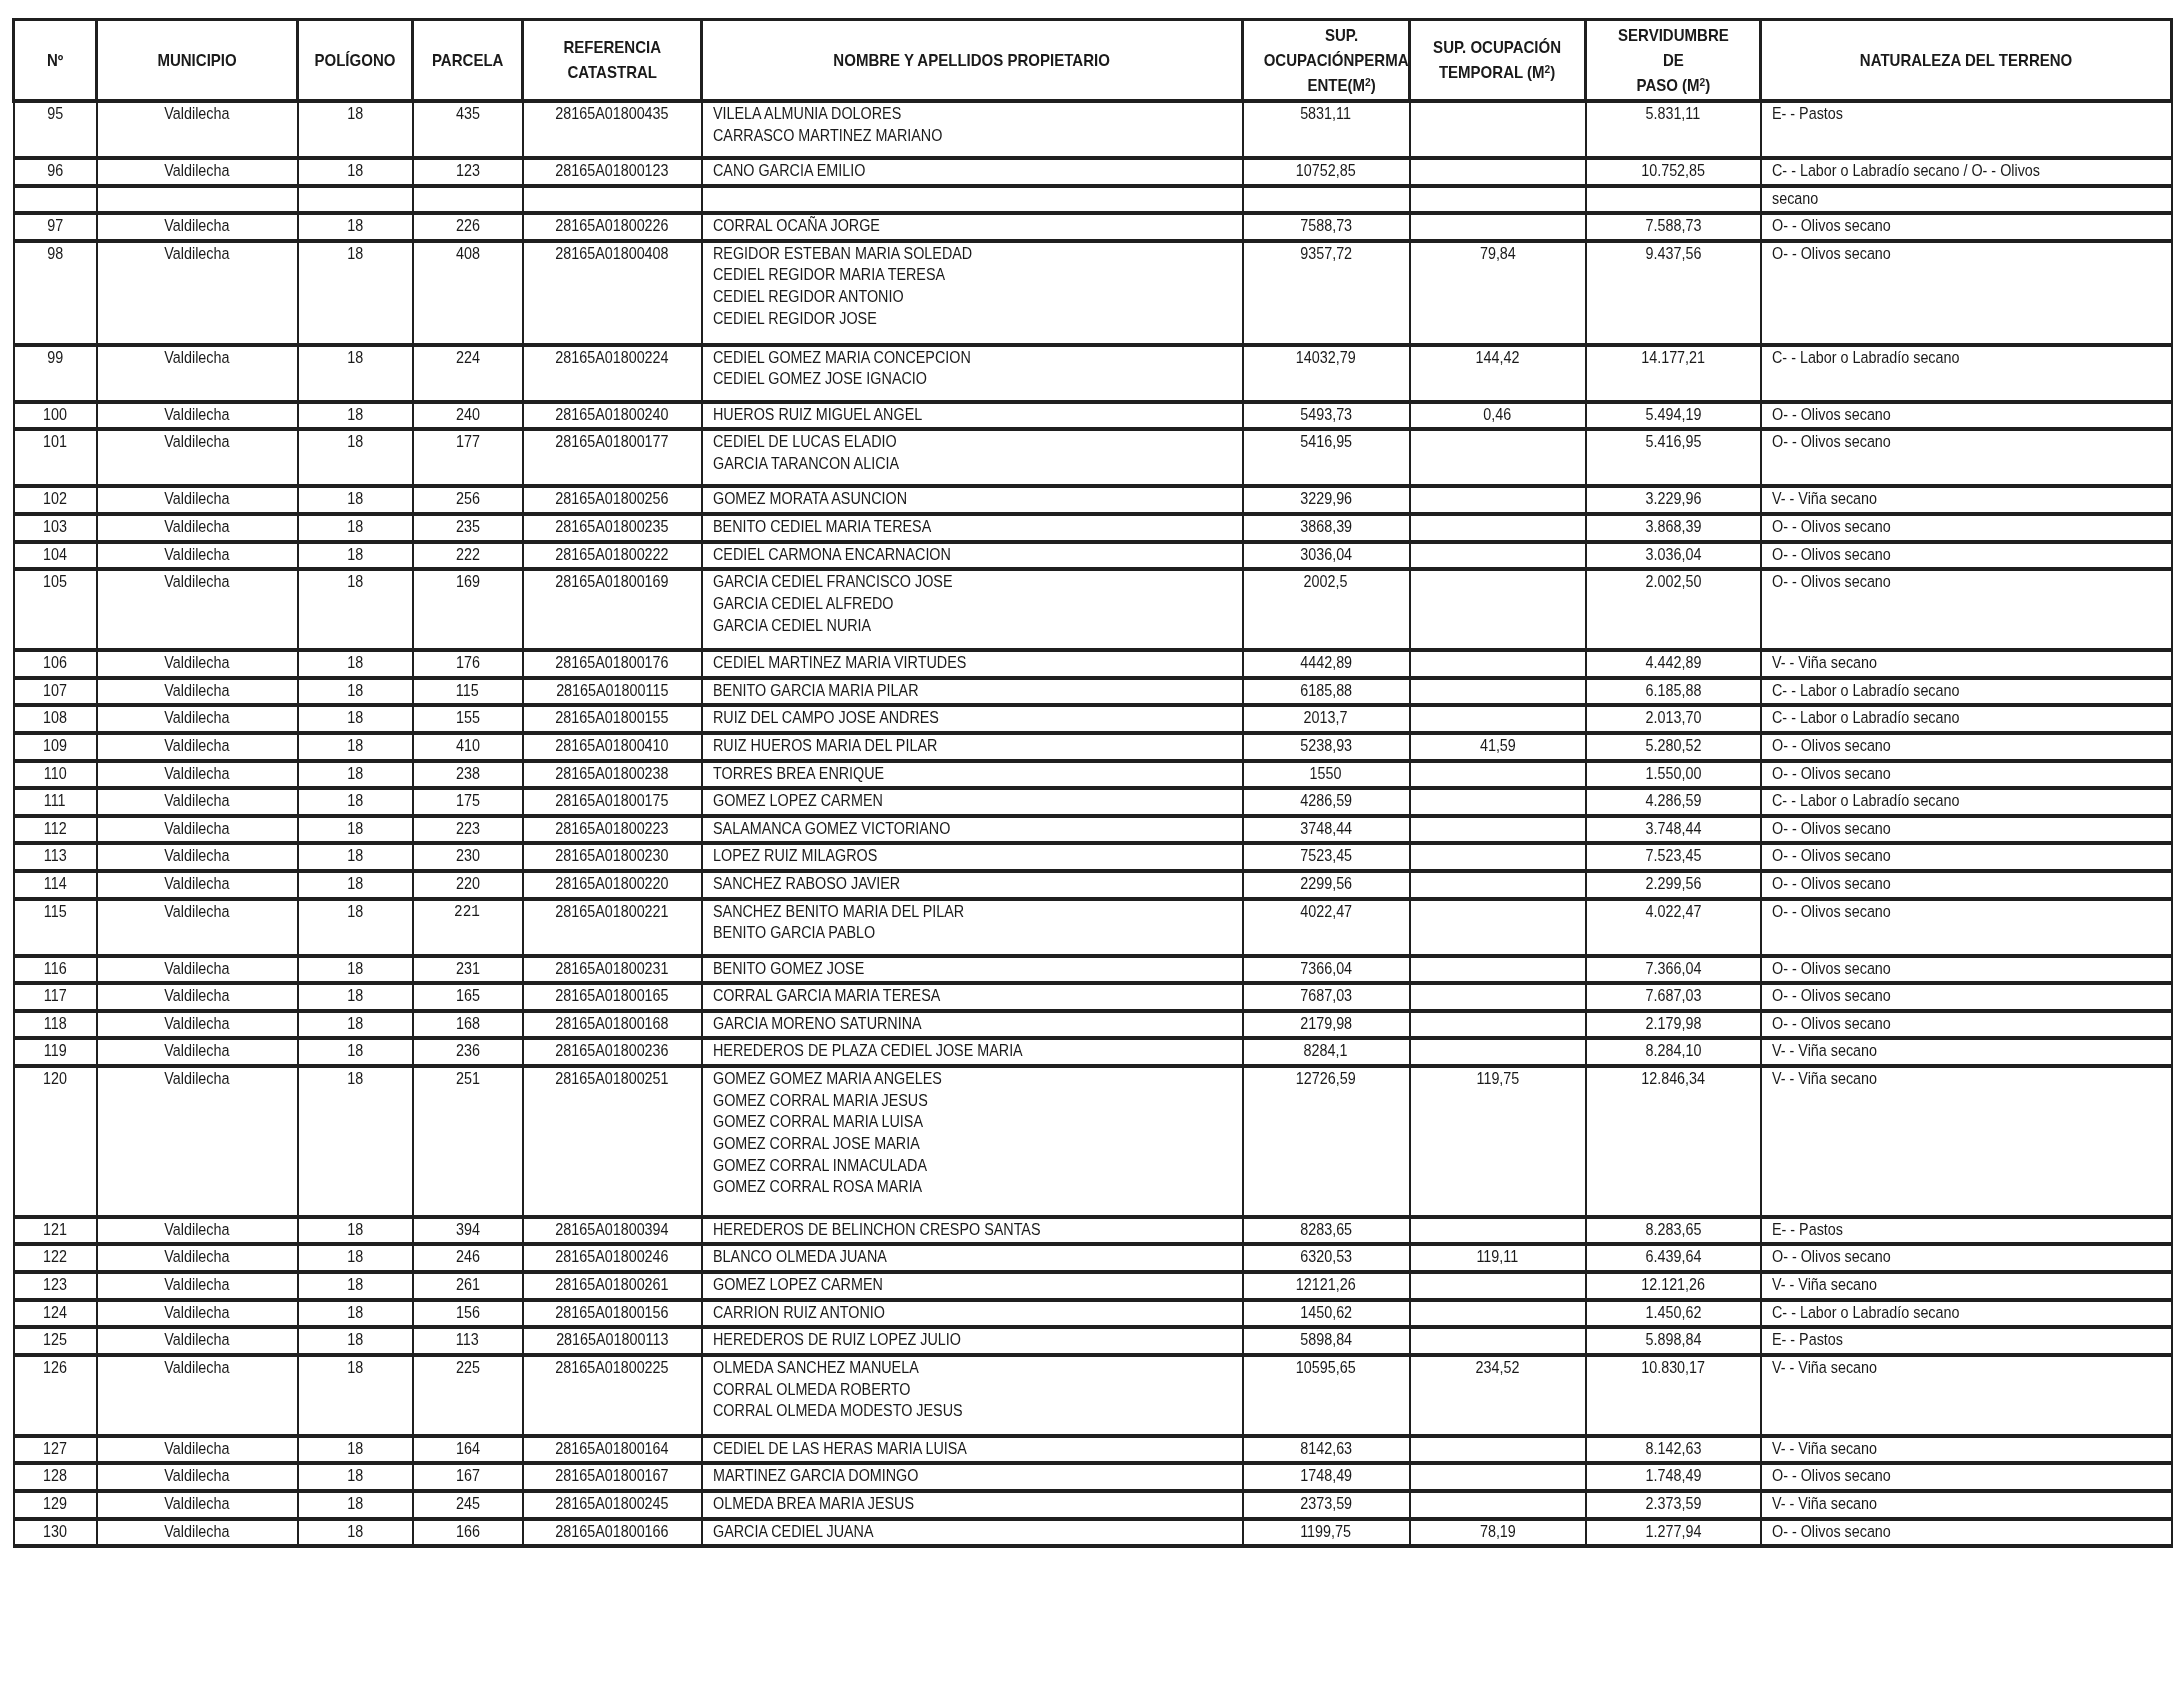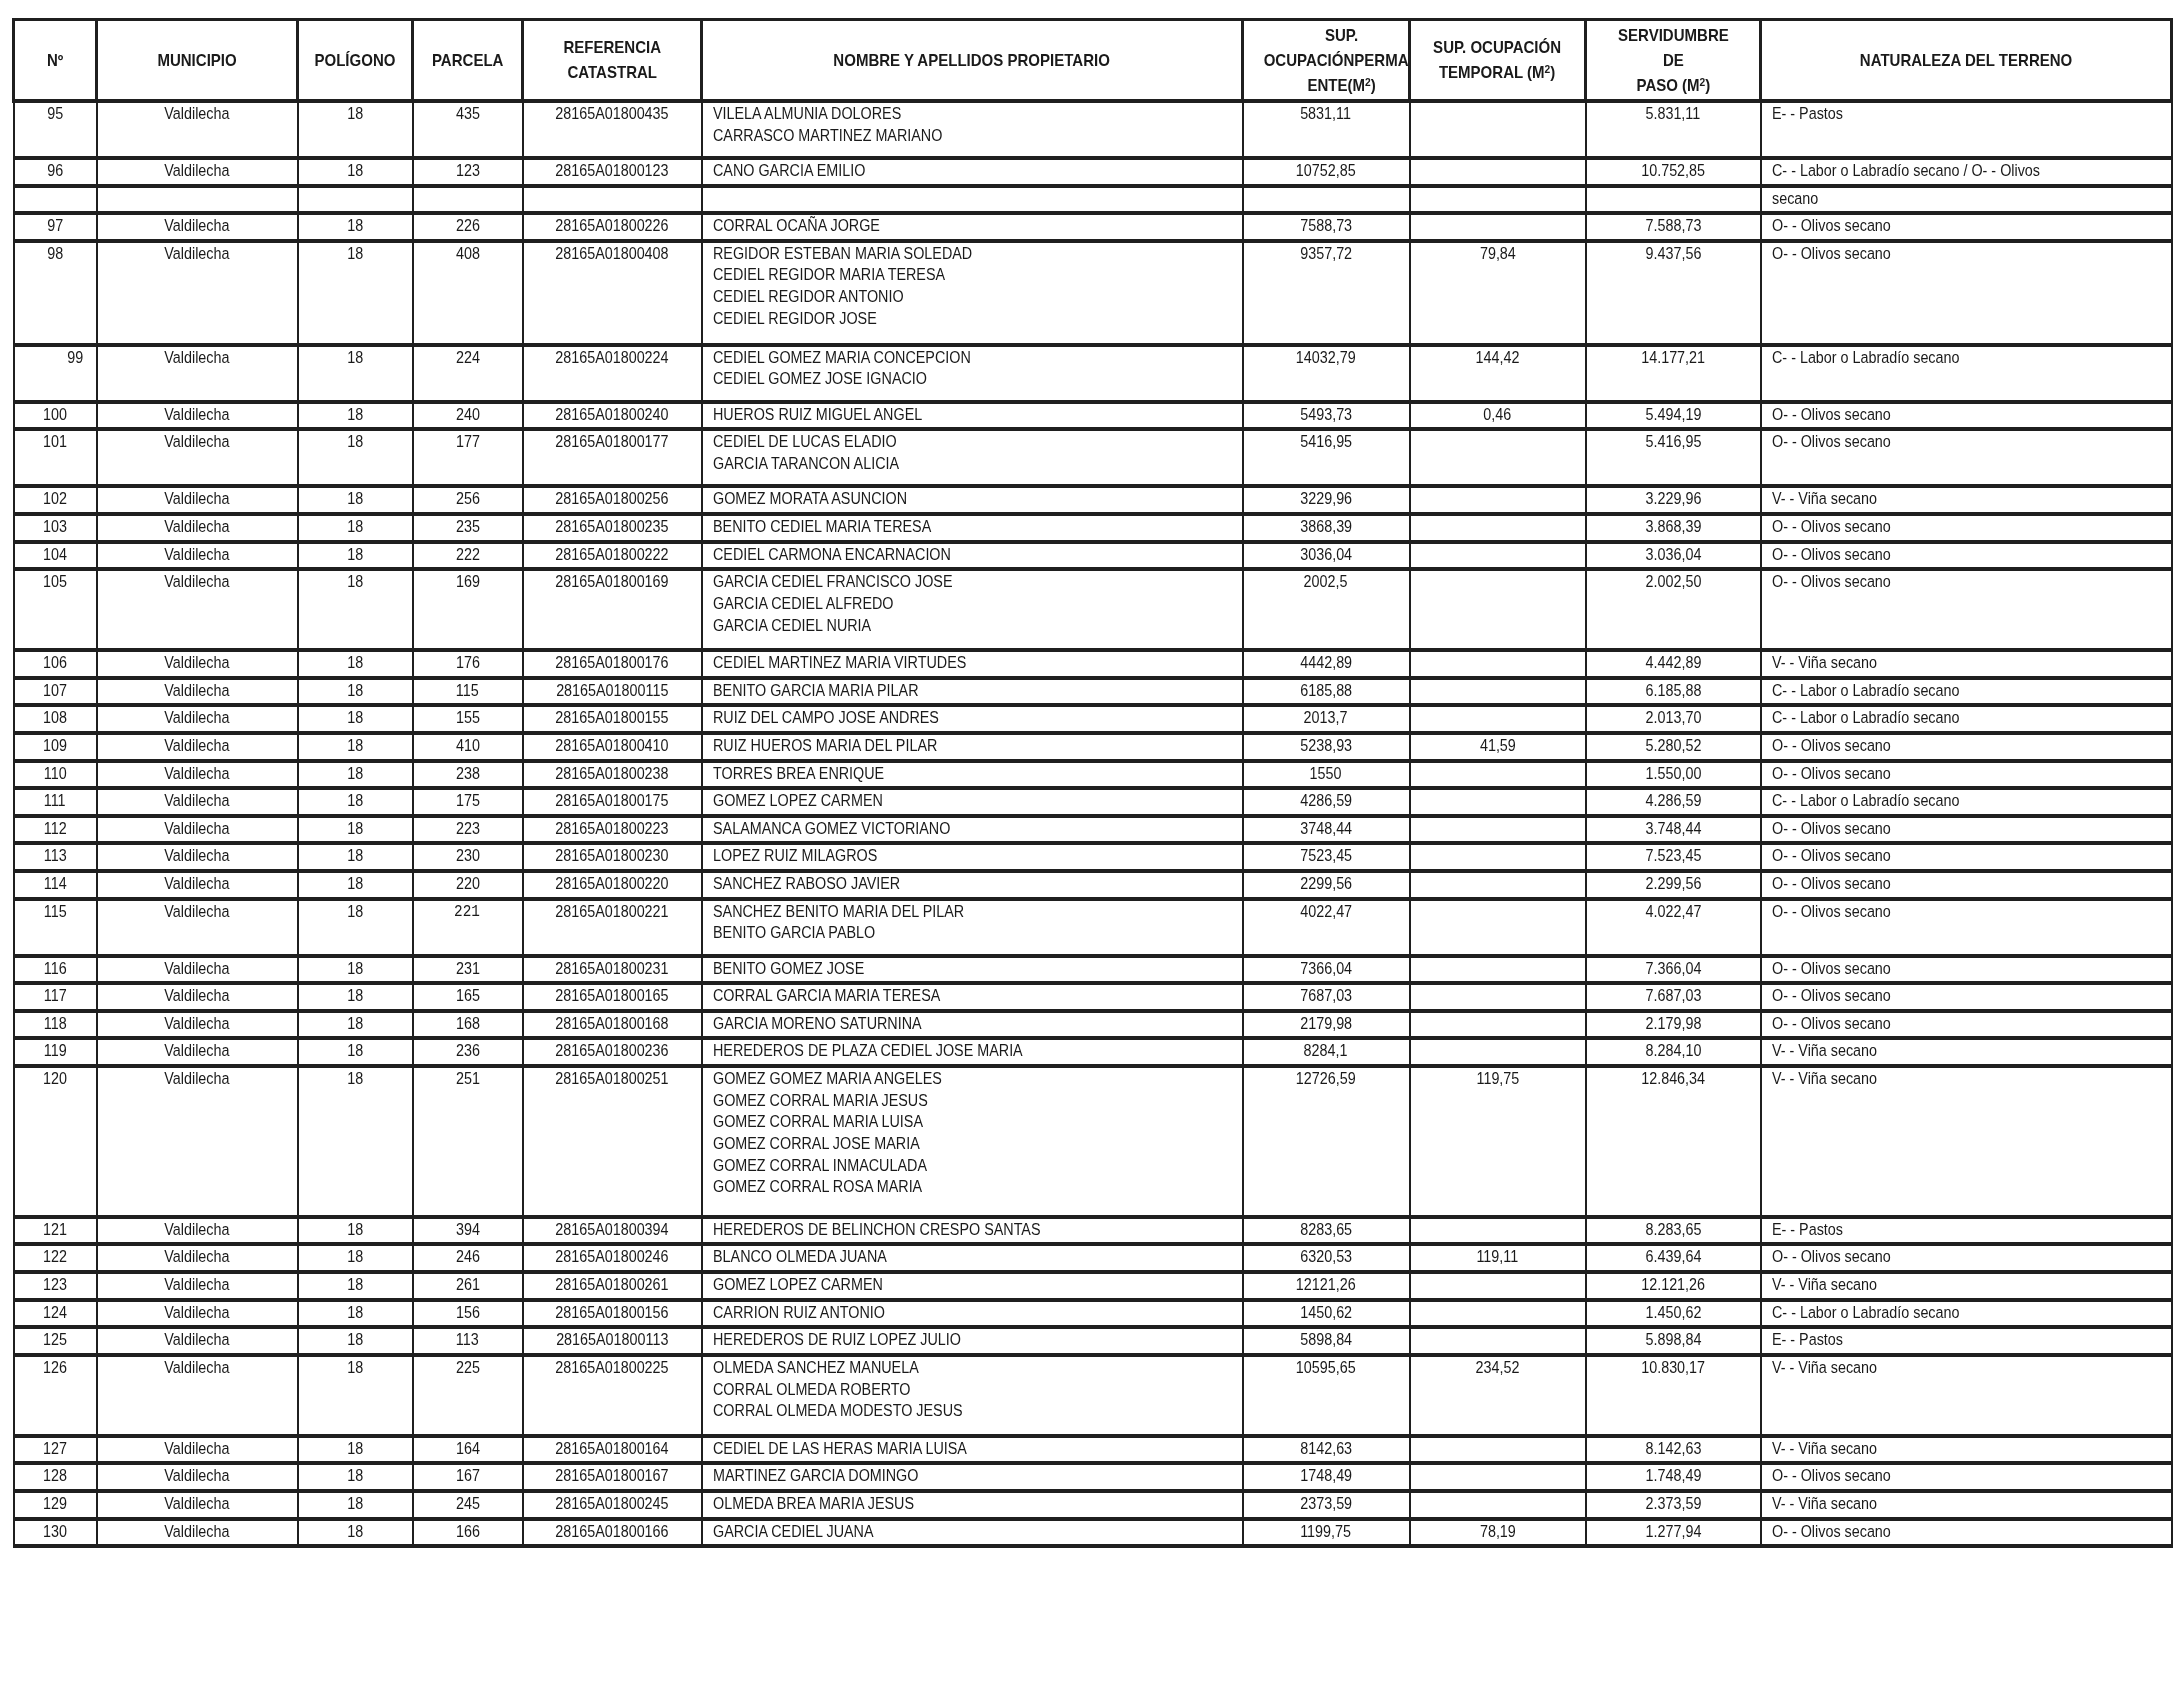--- a/index.html
+++ b/index.html
@@ -160,21 +160,21 @@
           <span class="owner-line"><span class="cond">CEDIEL REGIDOR MARIA TERESA</span></span>
           <span class="owner-line"><span class="cond">CEDIEL REGIDOR ANTONIO</span></span>
           <span class="owner-line"><span class="cond">CEDIEL REGIDOR JOSE</span></span>
         </td>
         <td class="perm" style="height: 100px;"><span class="condc">9357,72</span></td>
         <td class="temp" style="height: 100px;"><span class="condc">79,84</span></td>
         <td class="serv" style="height: 100px;"><span class="condc">9.437,56</span></td>
         <td class="nat" style="height: 100px;"><span class="cond">O- - Olivos secano</span></td>
       </tr>
       <tr>
-        <td class="num" style="height: 53px; text-align: right;"><span class="condc">99</span></td>
+        <td class="num" style="height: 53px;"><span class="condc">99</span></td>
         <td class="mun" style="height: 53px;"><span class="condc">Valdilecha</span></td>
         <td class="pol" style="height: 53px;"><span class="condc">18</span></td>
         <td class="par" style="height: 53px;"><span class="condc">224</span></td>
         <td class="ref" style="height: 53px;"><span class="condc">28165A01800224</span></td>
         <td class="own" style="height: 53px;">
           <span class="owner-line"><span class="cond">CEDIEL GOMEZ MARIA CONCEPCION</span></span>
           <span class="owner-line"><span class="cond">CEDIEL GOMEZ JOSE IGNACIO</span></span>
         </td>
         <td class="perm" style="height: 53px;"><span class="condc">14032,79</span></td>
         <td class="temp" style="height: 53px;"><span class="condc">144,42</span></td>

